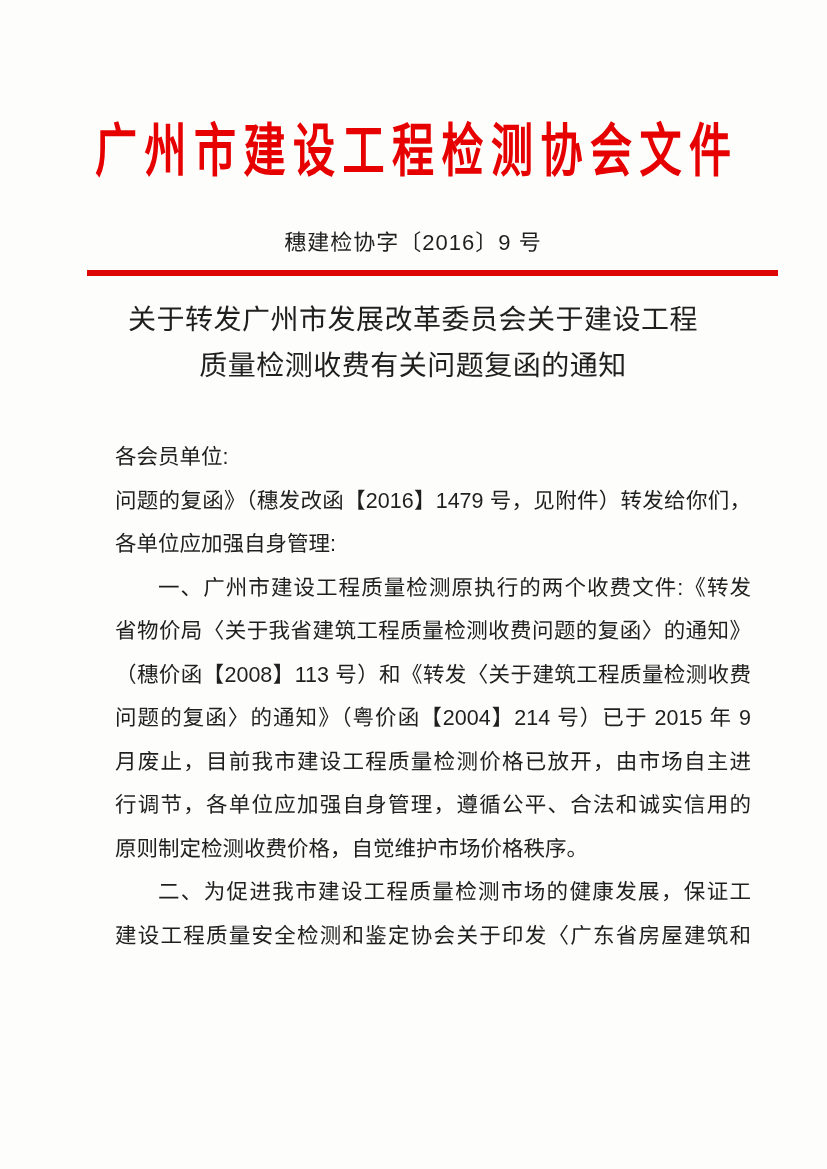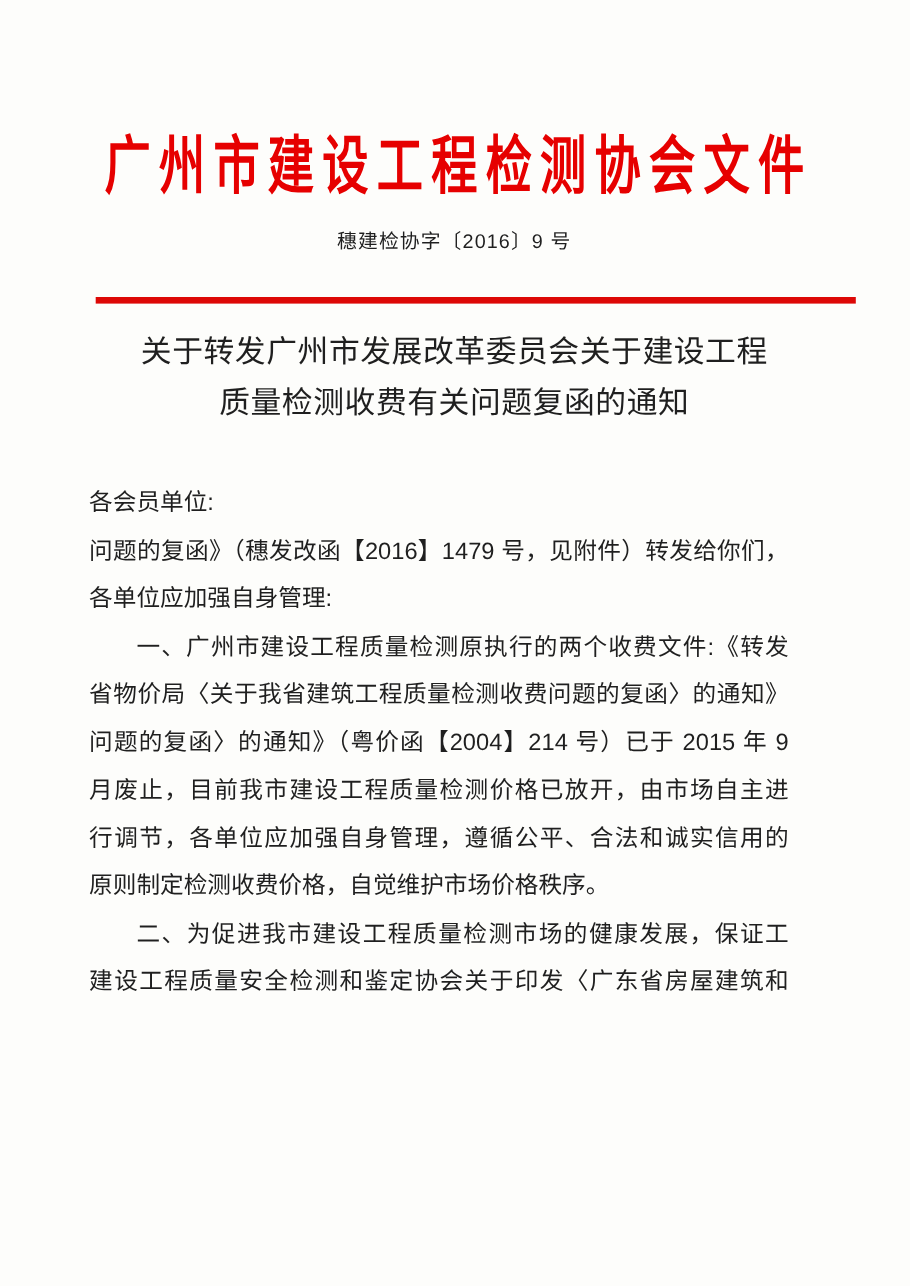--- a/index.html
+++ b/index.html
@@ -31,25 +31,25 @@
     font-weight: bold;
     color: var(--red);
     transform: scaleY(1.38);
     transform-origin: 50% 0;
     text-align: justify;
     text-align-last: justify;
     text-justify: inter-character;
   }
   .doc-number {
     position: absolute;
-    top: 204px;
+    top: 228px;
     left: 95px;
     width: 636px;
     text-align: center;
-    font-size: 18px;
+    font-size: 22px;
     line-height: 30px;
     letter-spacing: 1px;
   }
   .red-line {
     position: absolute;
     top: 270px;
     left: 87px;
     width: 691px;
     height: 6px;
     background: var(--divider-red);
@@ -61,21 +61,21 @@
     width: 636px;
     text-align: center;
     font-size: 28px;
     line-height: 46px;
     letter-spacing: 0.5px;
     font-weight: 500;
   }
   .body-block {
     position: absolute;
     top: 436px;
-    left: 81px;
+    left: 115px;
     width: 636px;
     font-size: 21.5px;
   }
   .bline {
     height: 43.5px;
     line-height: 43.5px;
   }
   .just {
     text-align: justify;
     text-align-last: justify;
@@ -99,20 +99,21 @@
     <div>质量检测收费有关问题复函的通知</div>
   </div>
 
   <div class="body-block">
     <div class="bline">各会员单位:</div>
     <div>
         <div class="bline just">问题的复函》（穗发改函【2016】1479 号，见附件）转发给你们，</div>
         <div class="bline">各单位应加强自身管理:</div>
         <div class="bline indent just">一、广州市建设工程质量检测原执行的两个收费文件:《转发</div>
         <div class="bline just">省物价局〈关于我省建筑工程质量检测收费问题的复函〉的通知》</div>
+        <div class="bline just">（穗价函【2008】113 号）和《转发〈关于建筑工程质量检测收费</div>
         <div class="bline just">问题的复函〉的通知》（粤价函【2004】214 号）已于 2015 年 9</div>
         <div class="bline just">月废止，目前我市建设工程质量检测价格已放开，由市场自主进</div>
         <div class="bline just">行调节，各单位应加强自身管理，遵循公平、合法和诚实信用的</div>
         <div class="bline">原则制定检测收费价格，自觉维护市场价格秩序。</div>
         <div class="bline indent just">二、为促进我市建设工程质量检测市场的健康发展，保证工</div>
         <div class="bline just">建设工程质量安全检测和鉴定协会关于印发〈广东省房屋建筑和</div>
       </div>
   </div>
 
 </div>

